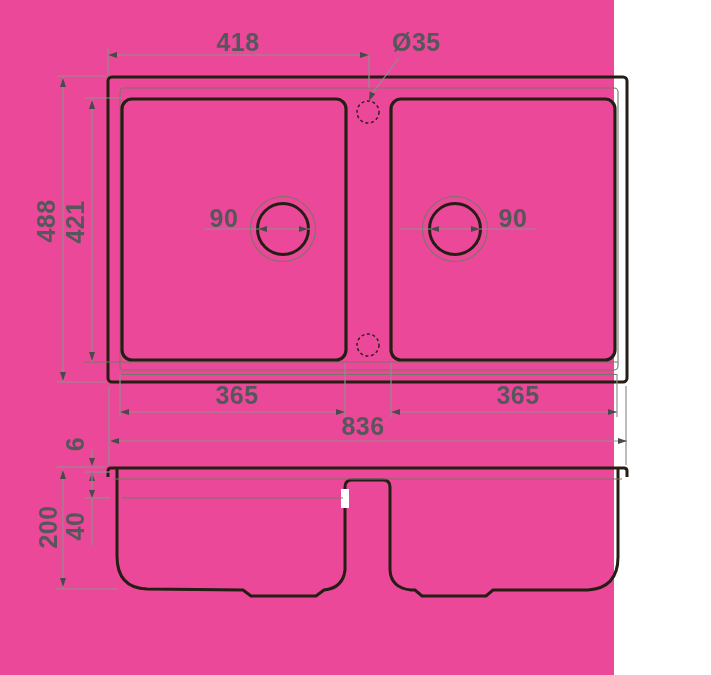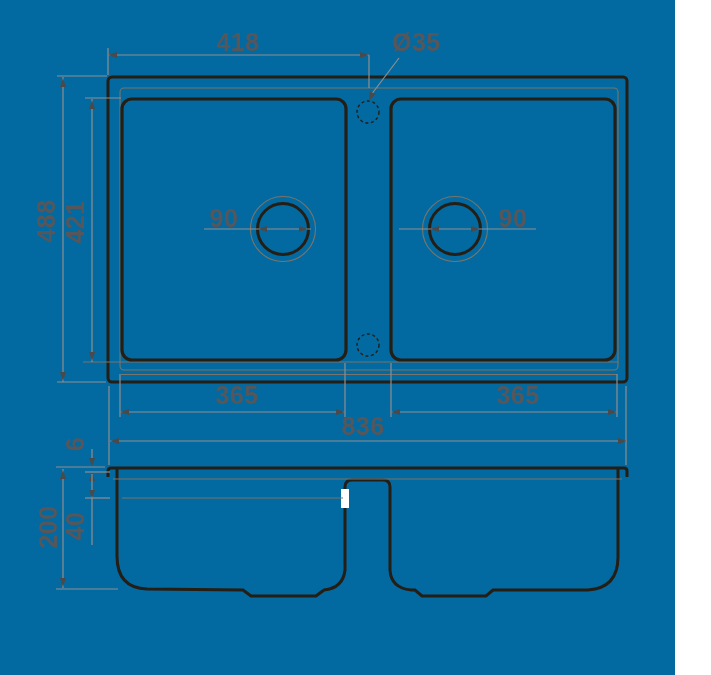--- a/index.html
+++ b/index.html
@@ -1,23 +1,23 @@
 <!DOCTYPE html>
 <html><head>
 <meta charset="utf-8">
 <style>
   html, body {
     margin: 0;
     padding: 0;
     background: #ffffff;
   }
   .stage {
-    width: 675px;
+    width: 614px;
     height: 675px;
-    background: #0369a1;
+    background: #ec4899;
     position: relative;
     font-family: "Liberation Sans", sans-serif;
   }
   svg text {
     font-family: "Liberation Sans", sans-serif;
     font-weight: 700;
     font-size: 25px;
     fill: #56575b;
     letter-spacing: 0.5px;
   }

